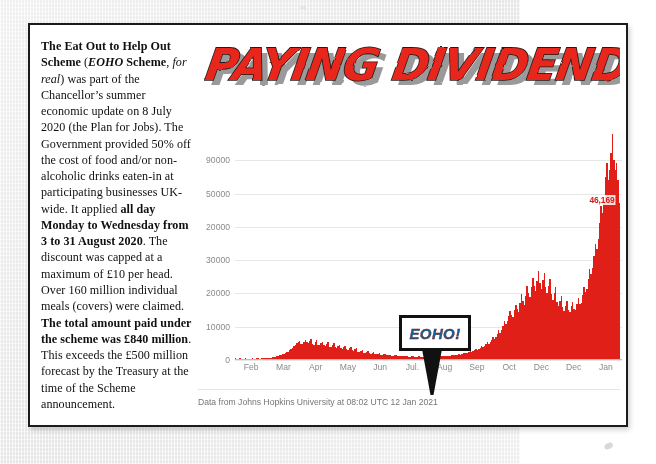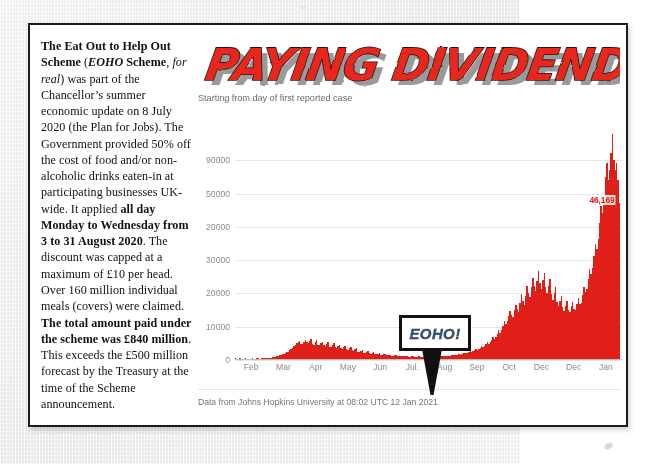--- a/index.html
+++ b/index.html
@@ -219,21 +219,20 @@
           </defs>
           <g filter="url(#rough)">
             <text id="hl-shadow" x="12" y="50" font-family="&quot;DejaVu Sans&quot;, sans-serif" font-size="44" font-weight="bold" font-style="italic" fill="#9a9a9a" letter-spacing="-1" transform="skewX(-9) translate(7,5)">PAYING DIVIDENDS!</text>
             <text id="hl-main" x="12" y="50" font-family="&quot;DejaVu Sans&quot;, sans-serif" font-size="44" font-weight="bold" font-style="italic" fill="#e8281c" stroke="#1d1d1d" stroke-width="1.6" paint-order="stroke" letter-spacing="-1" transform="skewX(-9)">PAYING DIVIDENDS!</text>
           </g>
         </svg>
       </div>
 
       <div class="chart-block">
 
-        <div class="chart-sub">Starting from day of first reported case</div>
 
         <div class="plot-wrap">
           <div class="plot">
             <div id="grid-layer">
                 <div class="gridline" style="top: 100%;"></div>
                 <div class="ylab" style="top: 100%;">0</div>
                 <div class="gridline" style="top: 85.7143%;"></div>
                 <div class="ylab" style="top: 85.7143%;">10000</div>
                 <div class="gridline" style="top: 71.4286%;"></div>
                 <div class="ylab" style="top: 71.4286%;">20000</div>

